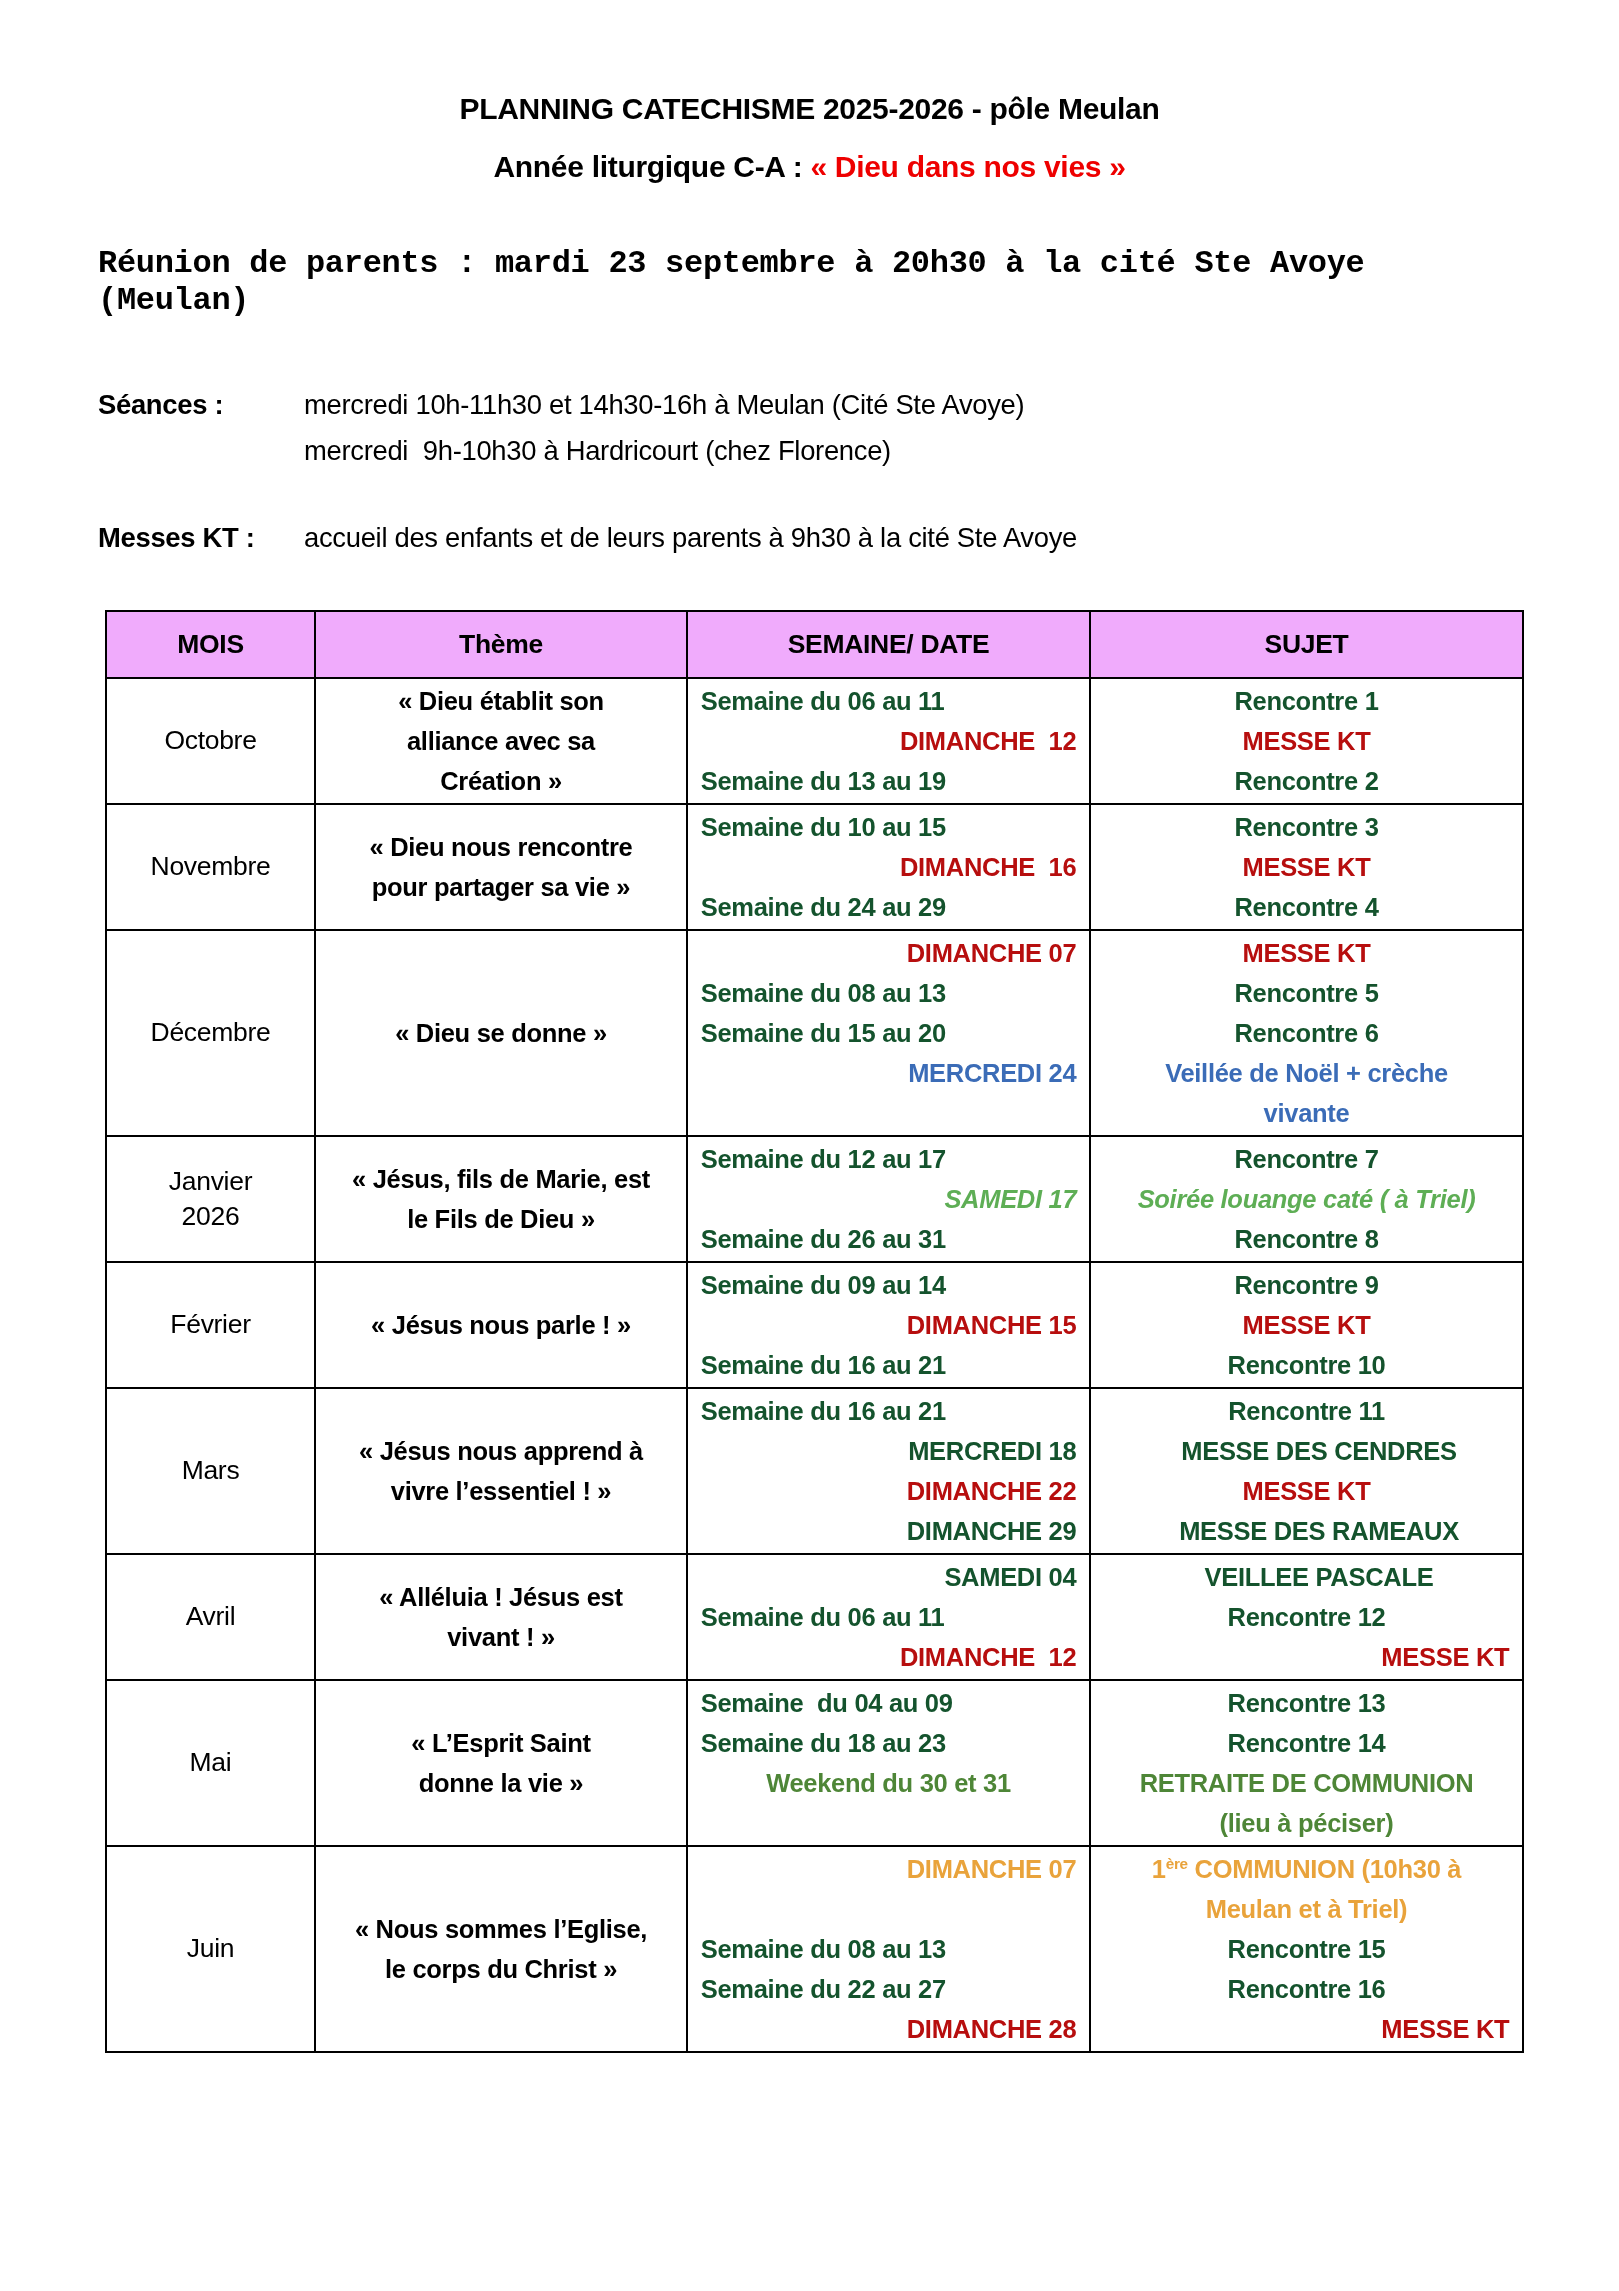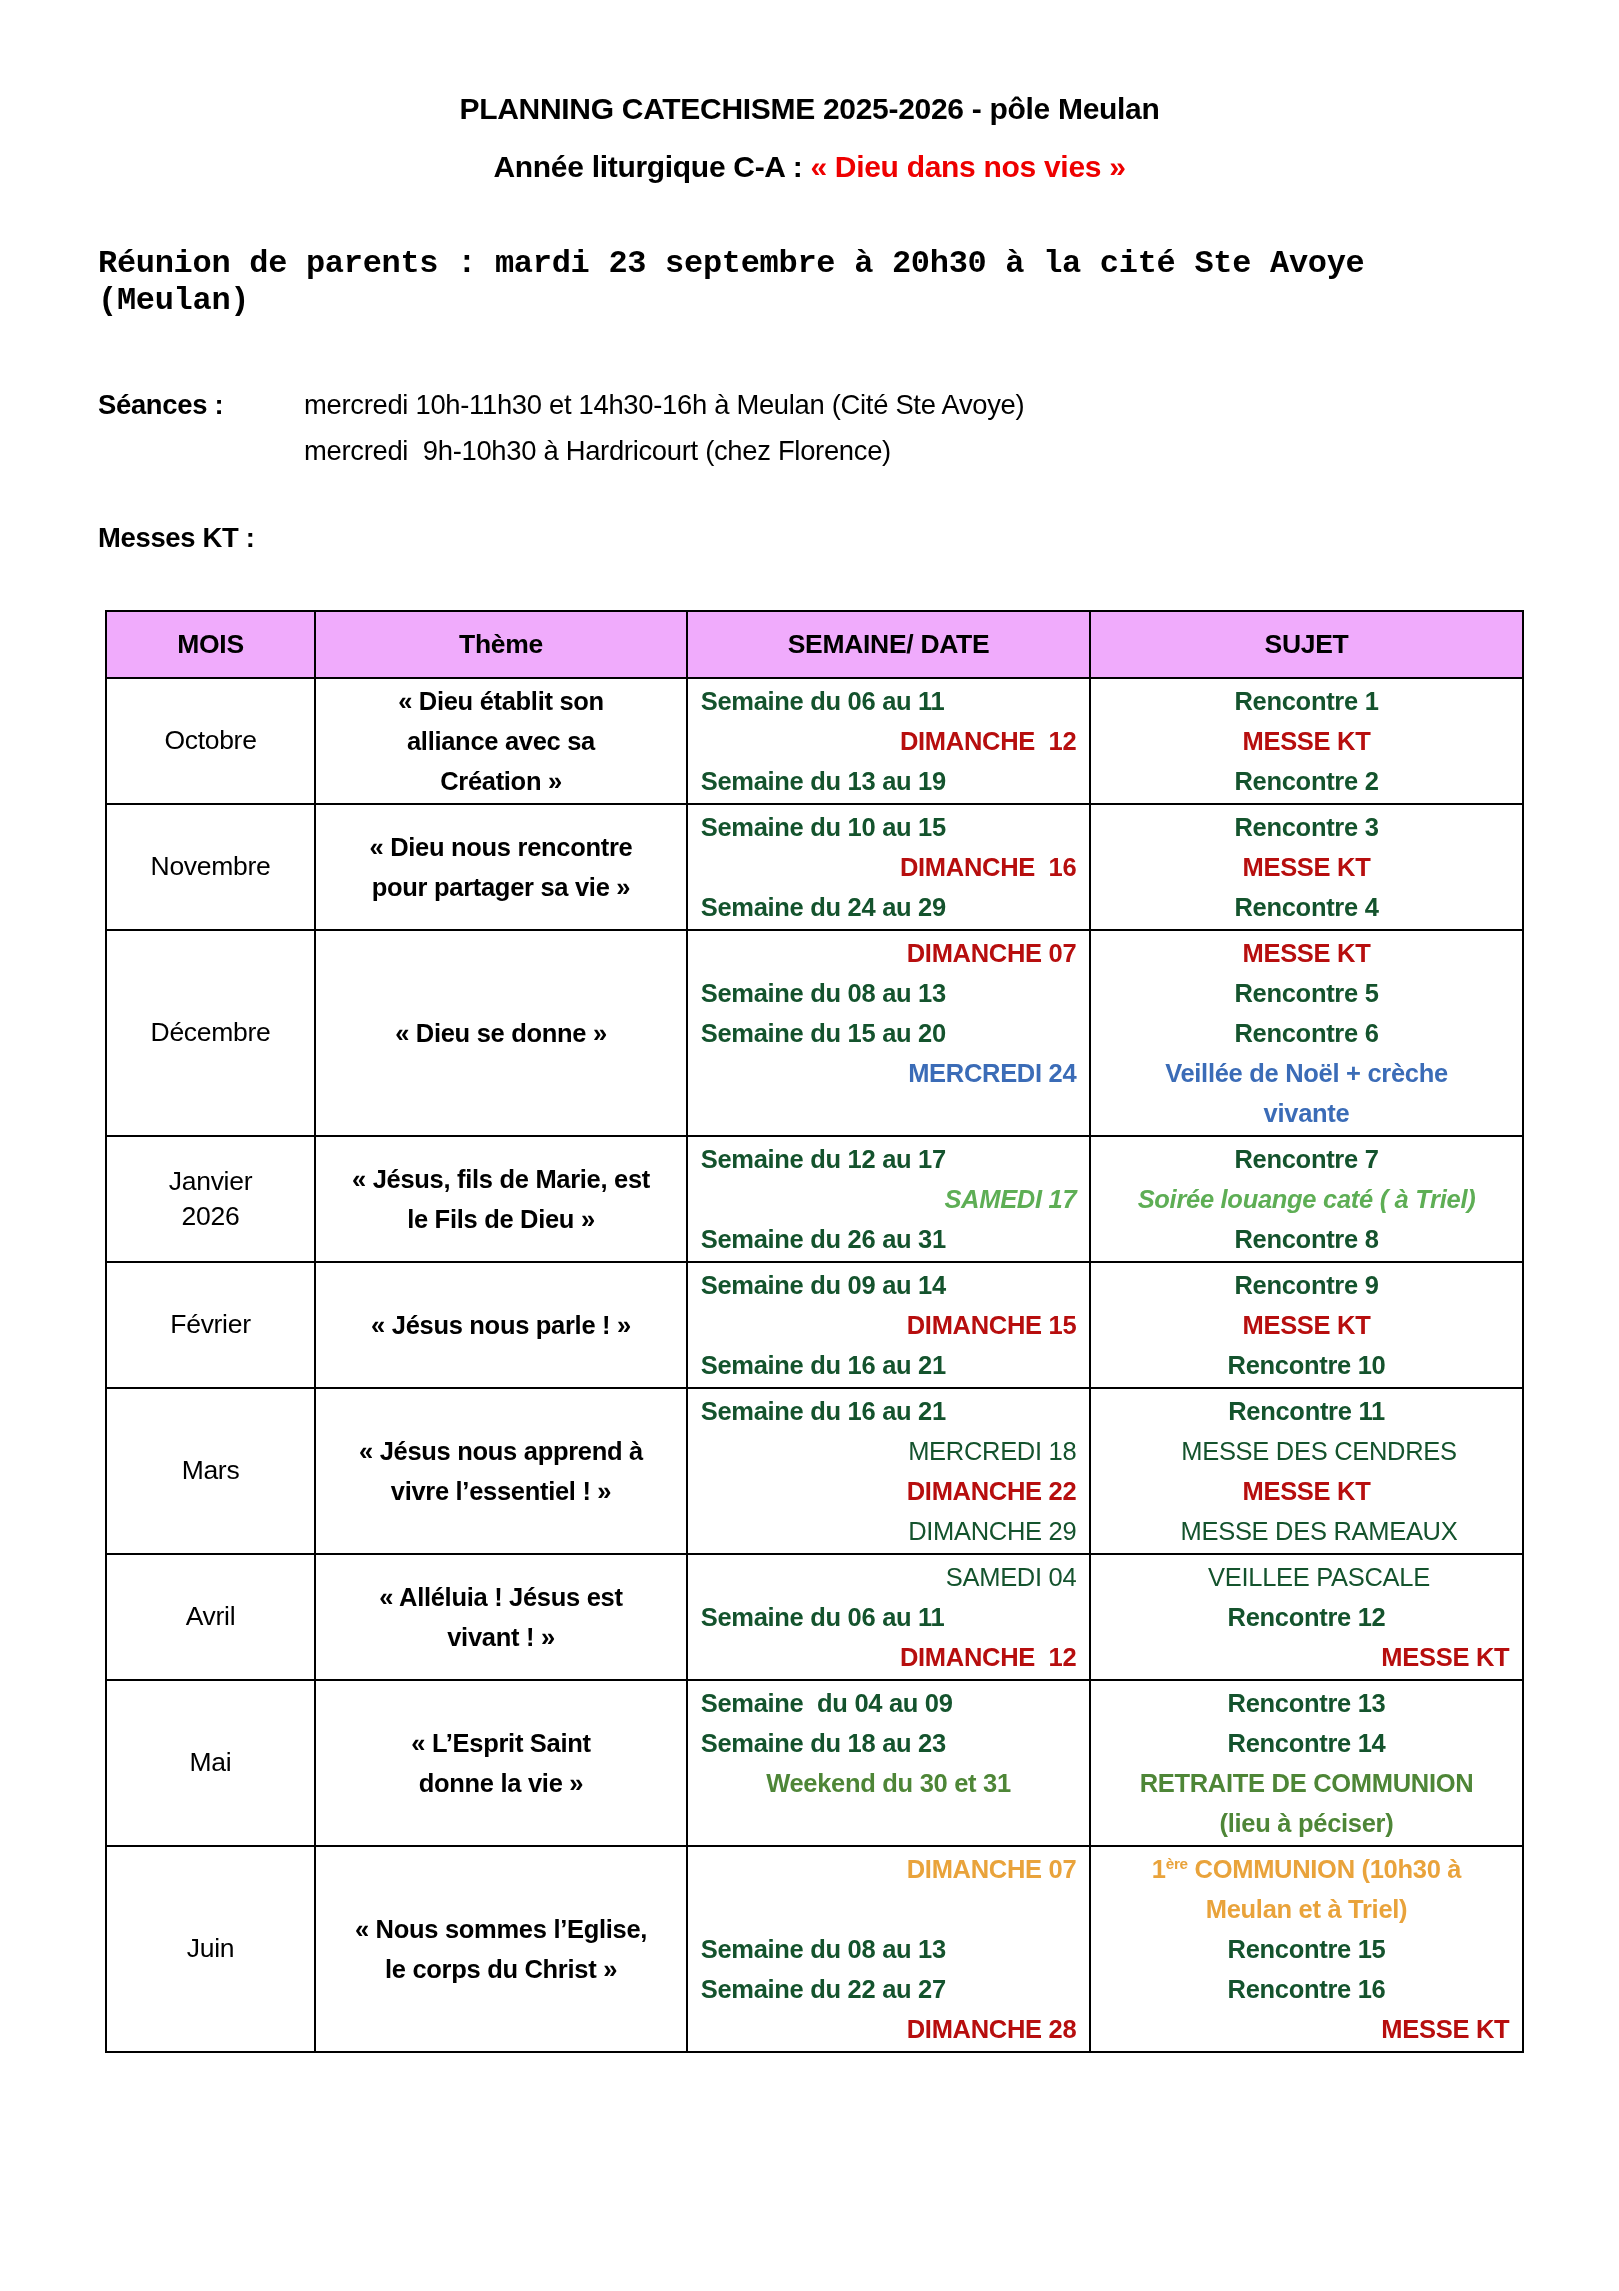--- a/index.html
+++ b/index.html
@@ -33,21 +33,21 @@
   td.mois{text-align:center;font-size:26.5px;line-height:35px;white-space:pre-line;}
   td.theme{
     text-align:center;font-size:25.5px;font-weight:bold;line-height:40px;
     white-space:pre-line;padding:0 7.8px;
   }
   td.dates,td.sujets{vertical-align:top;padding:2px 0;}
   .line{
     line-height:40px;font-size:25.5px;font-weight:bold;
     white-space:pre-wrap;padding:0 12.7px;
   }
-  .line.regular{font-weight:normal;margin-left:25px;}
+  .line.regular{font-weight:bold;margin-left:25px;}
   .line.italic{font-style:italic;}
   .a-left{text-align:left;}
   .a-right{text-align:right;}
   .a-center{text-align:center;}
   .c-black{color:#14532d;}
   .c-dark_red{color:var(--c-dark_red);}
   .c-blue{color:var(--c-blue);}
   .c-green{color:var(--c-green);}
   .c-dark_green{color:var(--c-dark_green);}
   .c-orange{color:var(--c-orange);}
@@ -67,20 +67,23 @@
 <div class="info info-seances">
   <div class="label">Séances :</div>
   <div class="content">
     <div>mercredi 10h-11h30 et 14h30-16h à Meulan (Cité Ste Avoye)</div>
     <div>mercredi  9h-10h30 à Hardricourt (chez Florence)</div>
   </div>
 </div>
 
 <div class="info info-messes">
   <div class="label">Messes KT :</div>
+  <div class="content">
+    <div>accueil des enfants et de leurs parents à 9h30 à la cité Ste Avoye</div>
+  </div>
 </div>
 
 <table>
   <colgroup>
     <col style="width:209px">
       <col style="width:372px">
     <col style="width:403px">
       <col style="width:433px">
   </colgroup>
   <thead>

